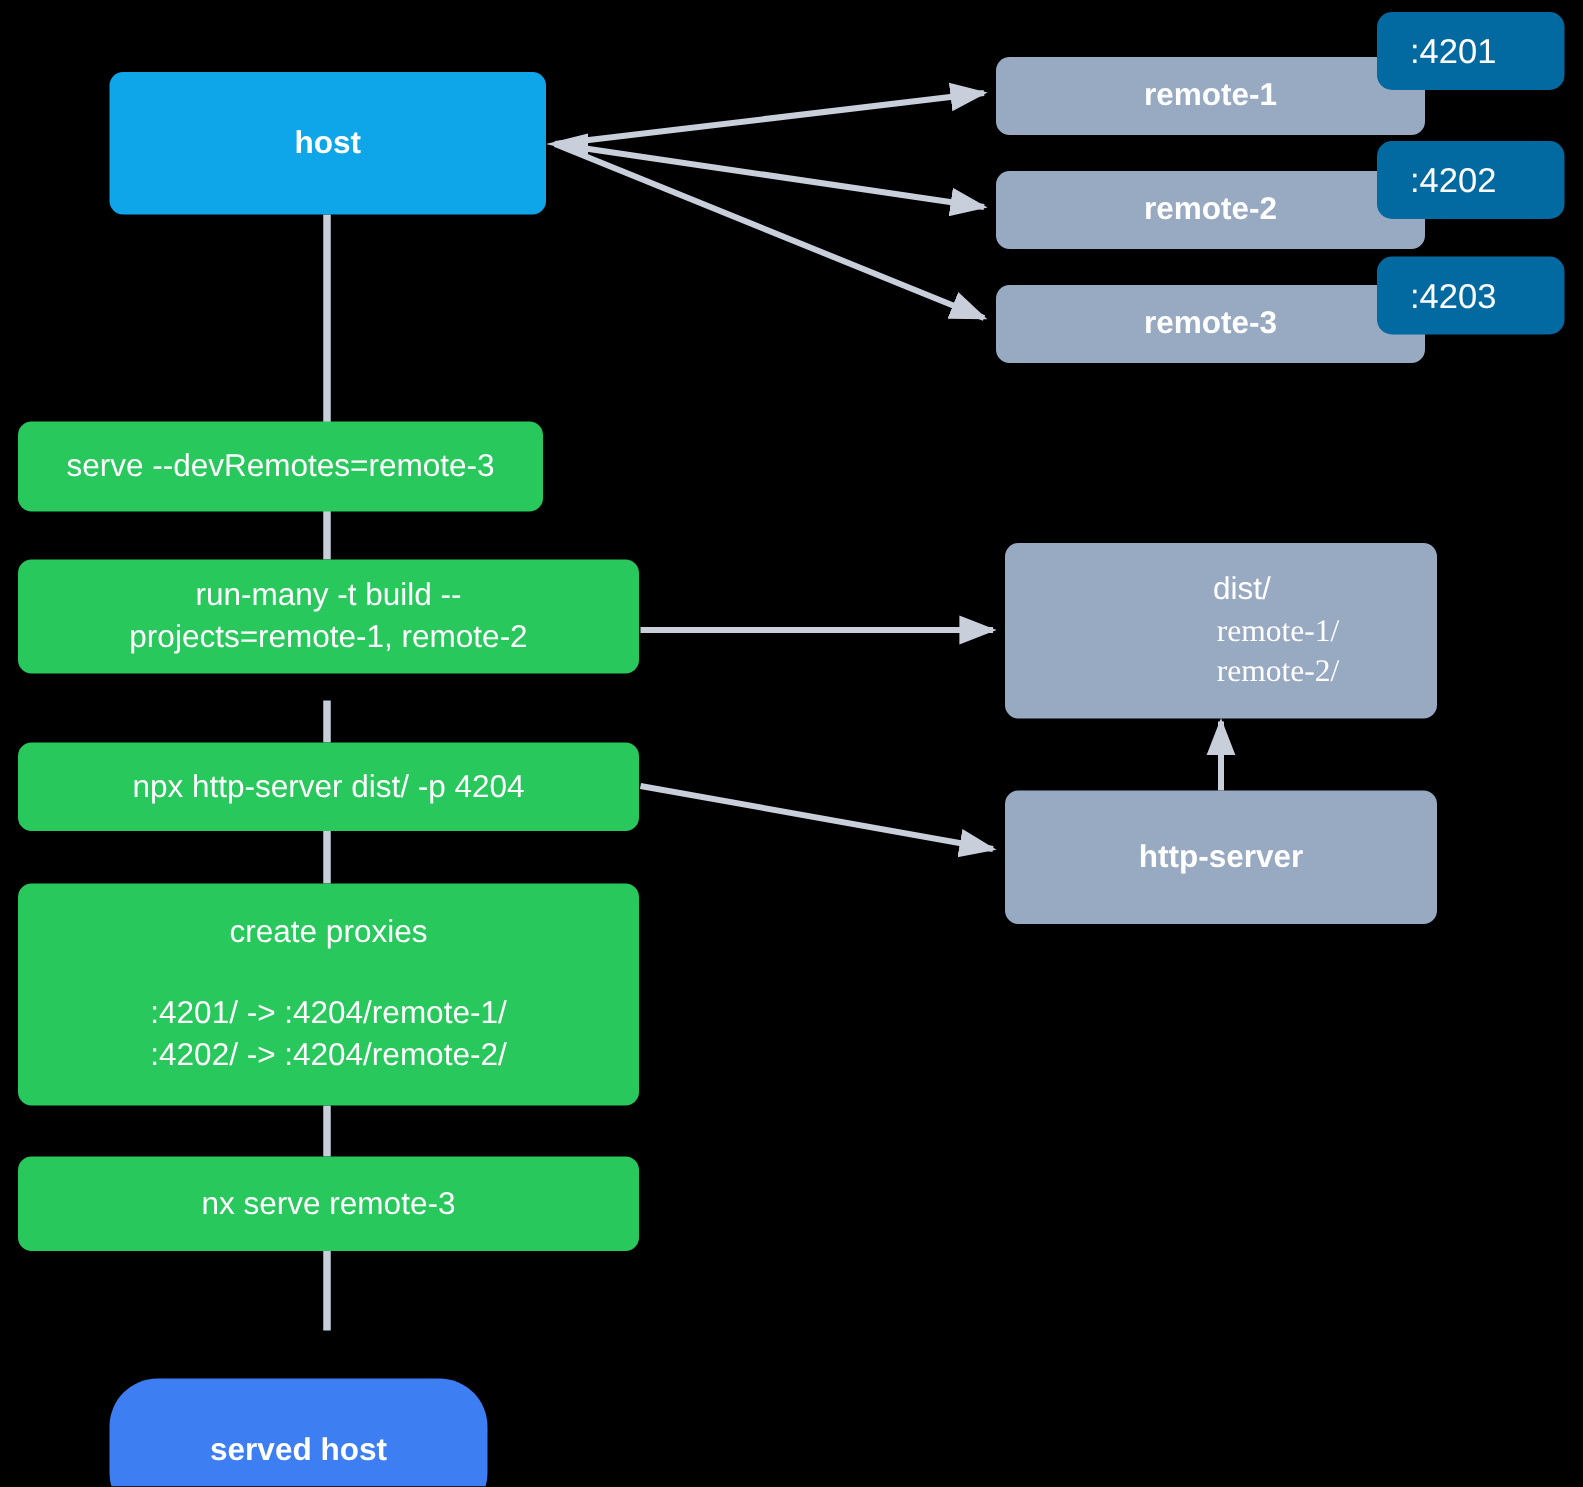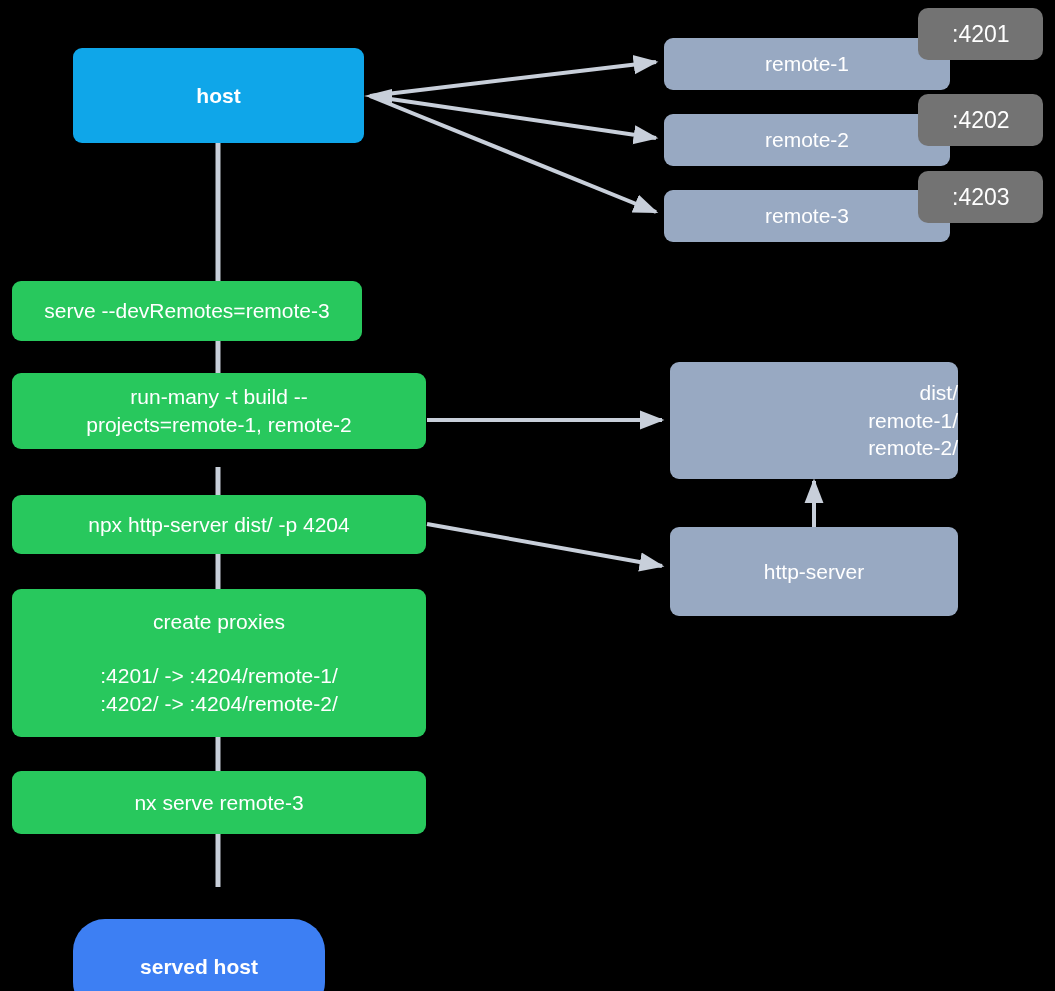--- a/index.html
+++ b/index.html
@@ -45,43 +45,43 @@
     font-weight: bold;
     font-size: 21px;
   }
   .node-cmd {
     background: #28C85D;
     font-weight: normal;
     font-size: 21px;
   }
   .node-slate {
     background: #98A9C2;
-    font-weight: normal;
+    font-weight: bold;
     font-size: 21px;
   }
   .node-slate-plain {
     background: #98A9C2;
     font-weight: normal;
     font-size: 21px;
     align-items: flex-start;
     justify-content: center;
   }
   .node-port {
-    background: #737373;
+    background: #0369a1;
     font-weight: normal;
     font-size: 23px;
     border-radius: 10px;
     align-items: flex-start;
     justify-content: center;
-    padding-left: 34px;
+    padding-left: 22px;
   }
   .cmd-line { display: block; }
   .cmd-gap { display: block; height: 26px; }
-  .dist-line { display: block; text-align: right; }
-  .dist-indent { padding-left: 48px; }
+  .dist-line { display: block; text-align: center; }
+  .dist-indent { padding-left: 48px; font-family: Liberation Serif, serif; }
   .dist-wrap {
     width: 100%;
     padding-left: 28px;
     box-sizing: border-box;
   }
 </style>
 </head>
 <body>
 
 <div id="stage">

